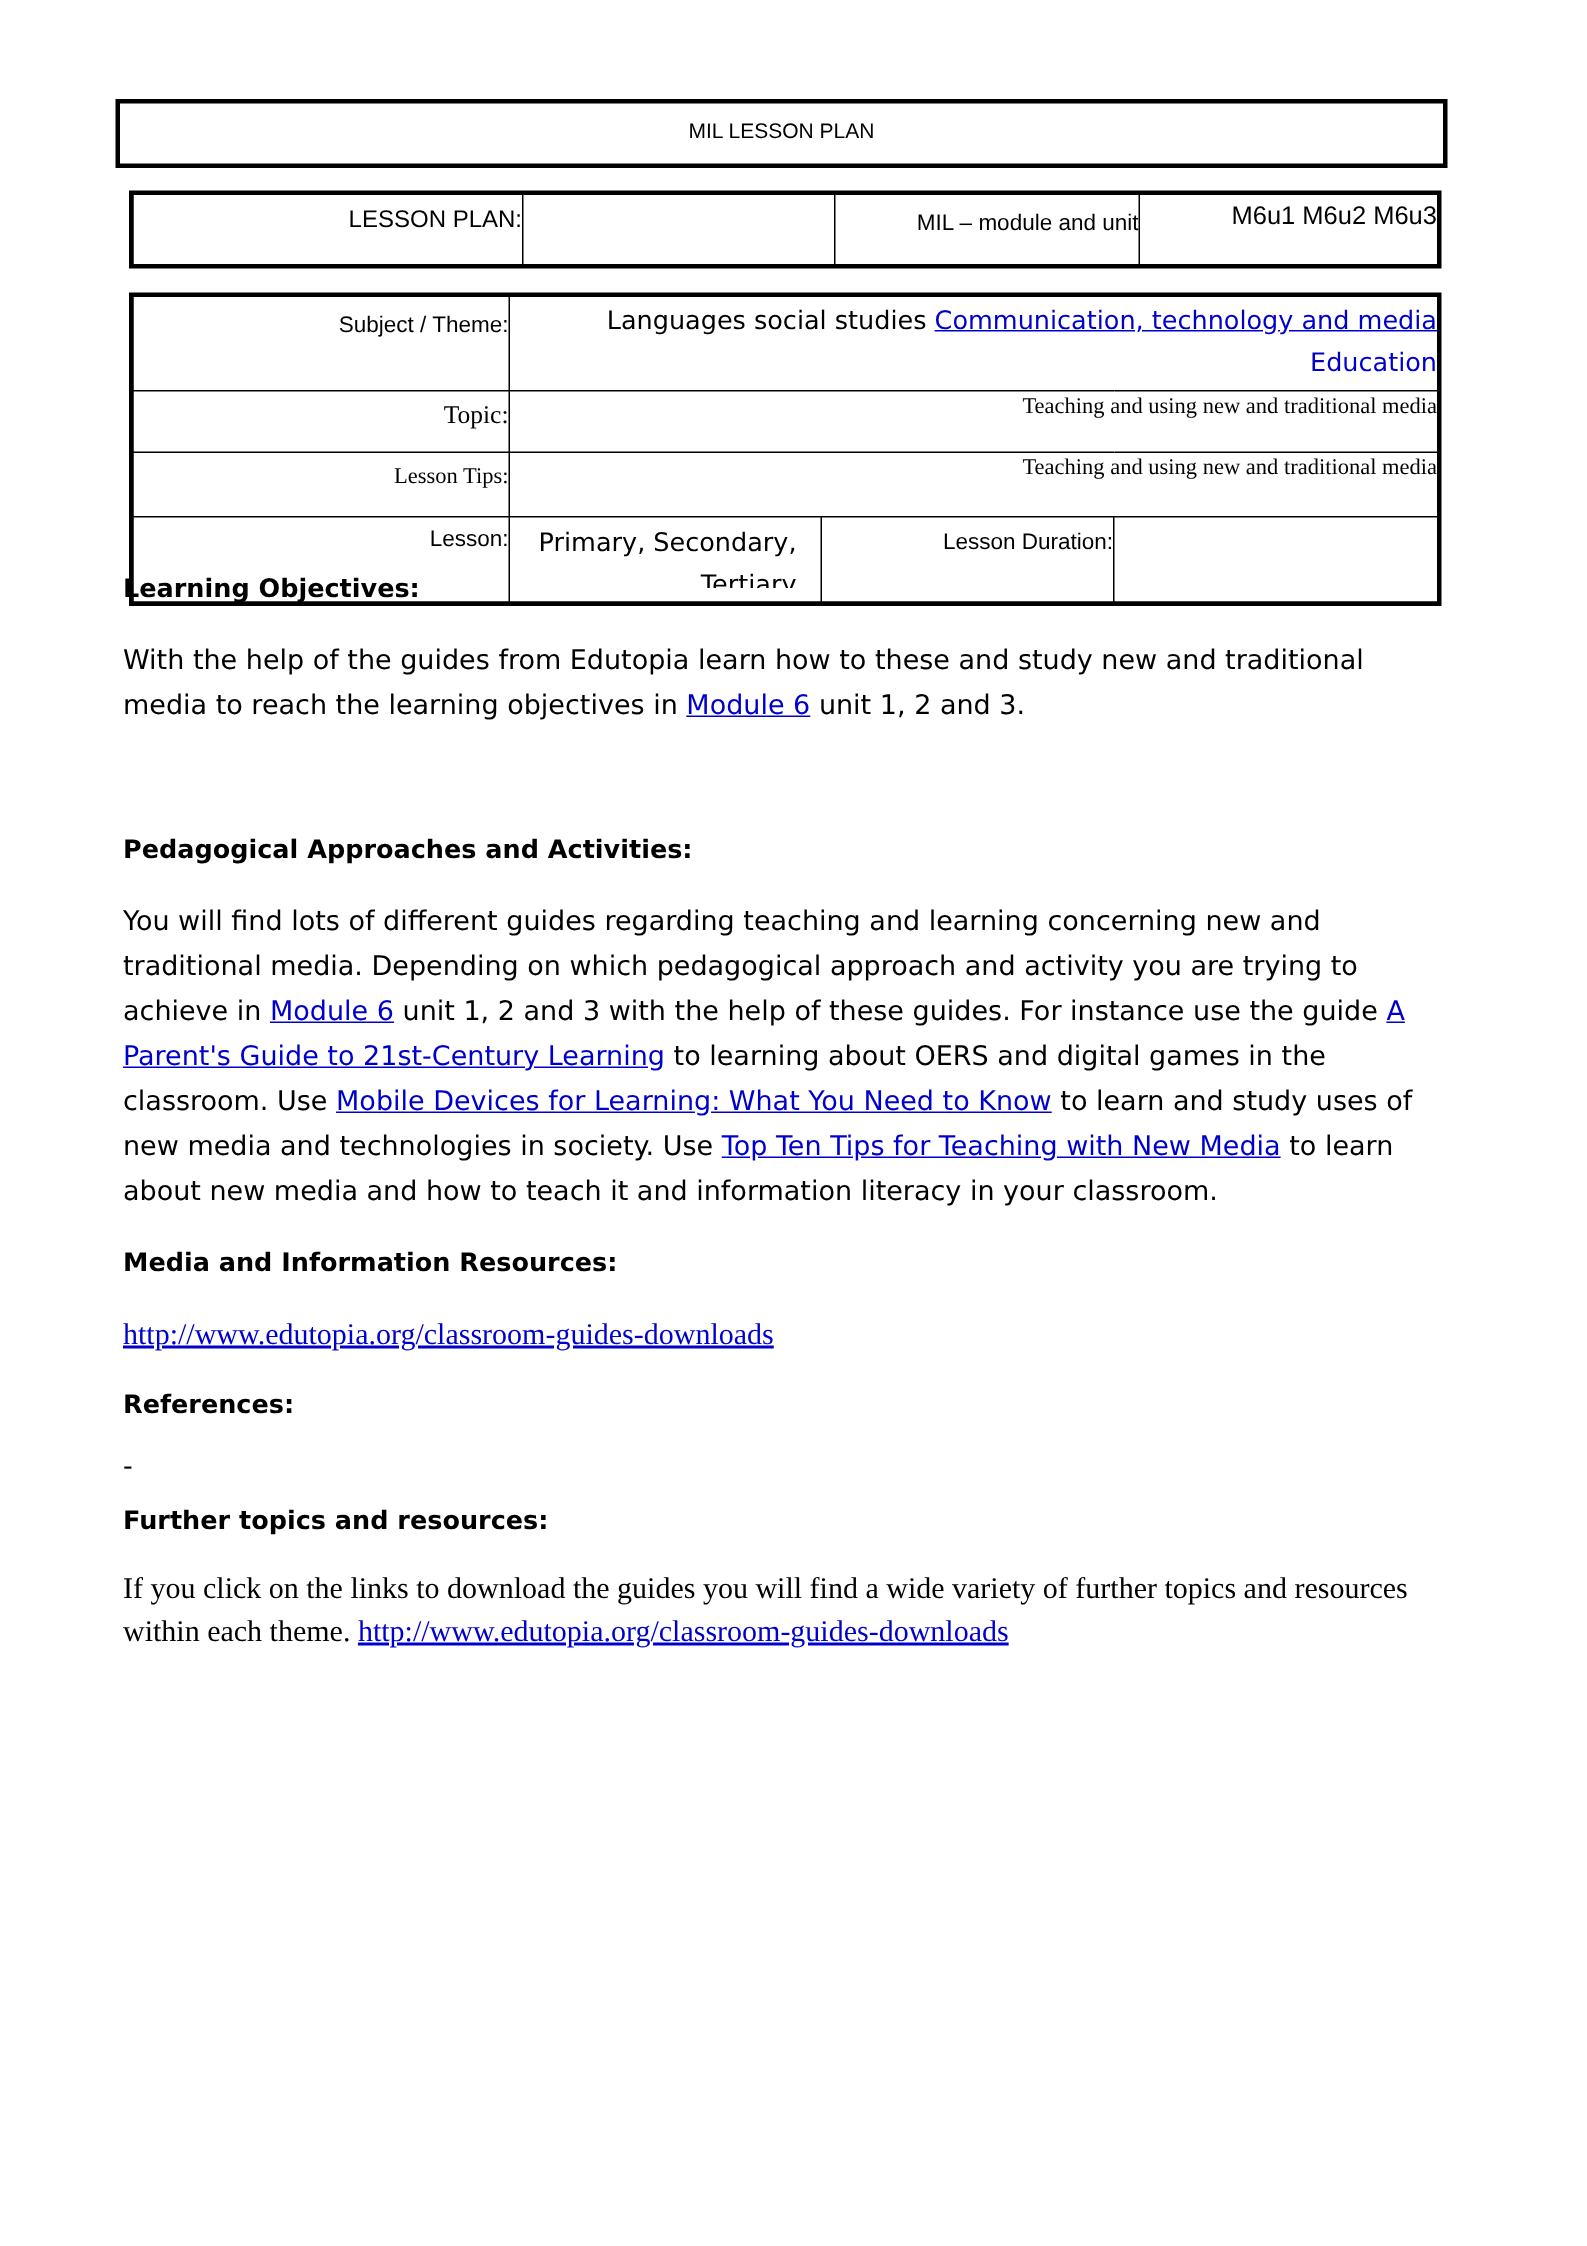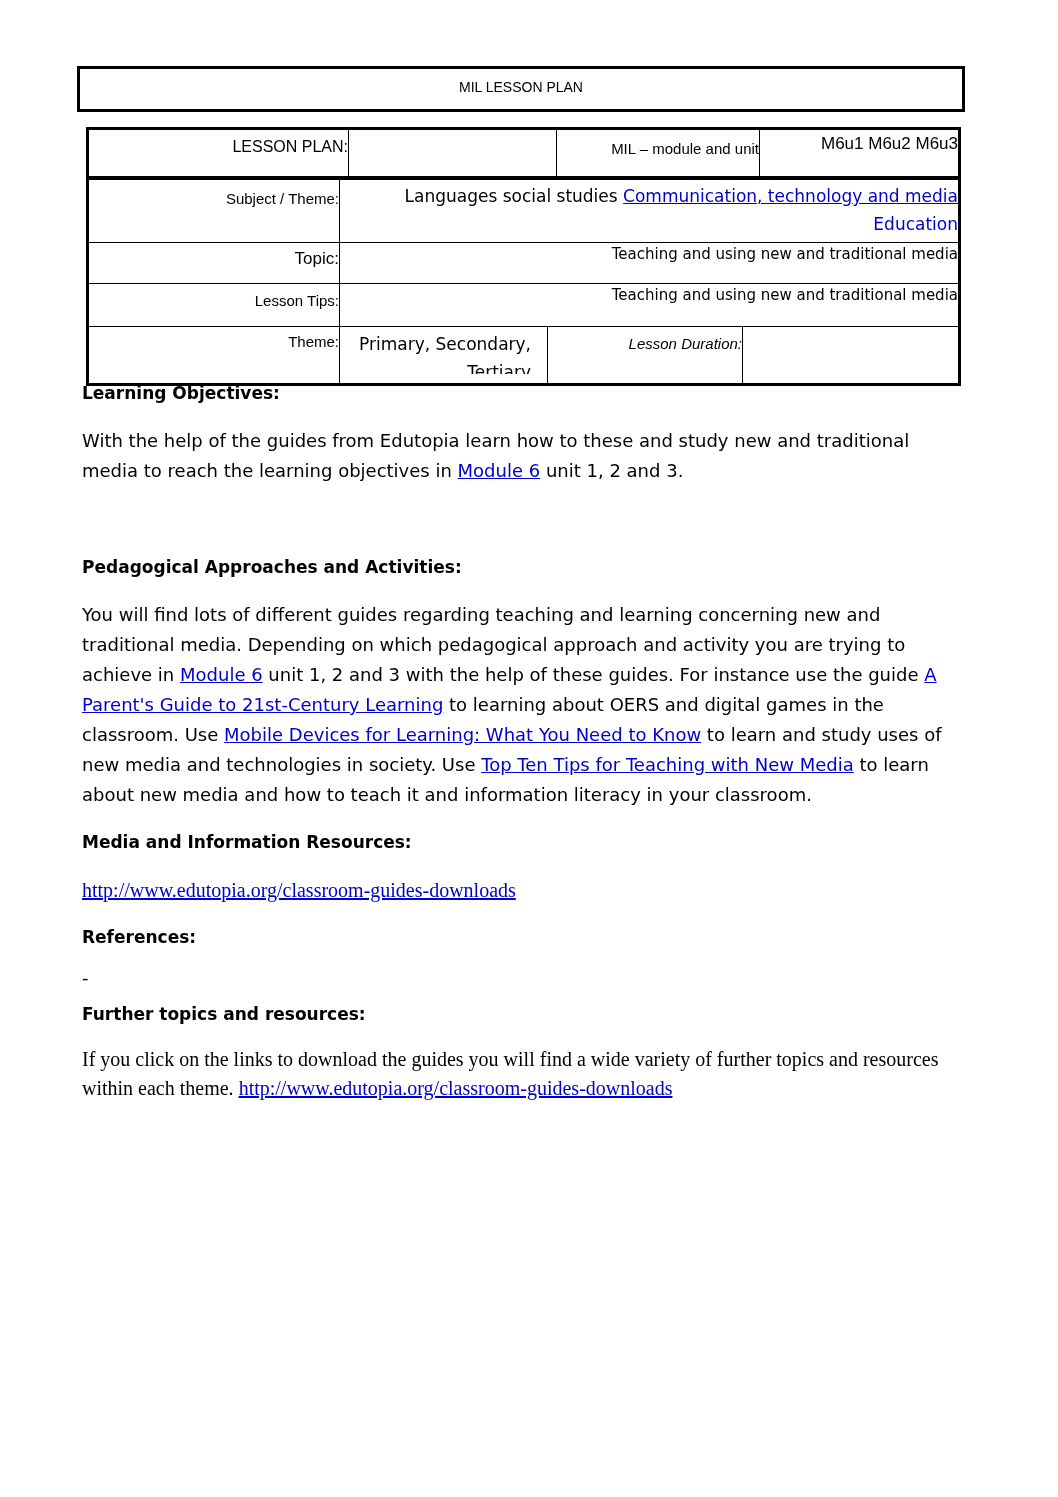--- a/index.html
+++ b/index.html
@@ -19,28 +19,28 @@
   table.grid td { border: 1.5px solid #000; vertical-align: top; padding: 0; text-align: right; }
   .outer { outline: 3px solid #000; outline-offset: -1px; }
 
   .t1 { left: 88px; top: 129px; width: 871px; height: 38px; }
   .t1 td { height: 36px; font-size: 16px; }
   .t1 .c1 { width: 250px; padding: 8px 0 0 9px; }
   .t1 .c2 { width: 207px; }
   .t1 .c3 { width: 193px; padding: 10px 0 0 9px; font-size: 15px; }
   .t1 .c4 { padding: 4px 0 0 3px; font-size: 17px; }
 
-  .t2 { left: 88px; top: 179px; width: 871px; }
+  .t2 { left: 88px; top: 197px; width: 871px; }
   .t2 td { font-size: 15px; }
   .t2 .lab { width: 240px; padding: 10px 0 0 10px; font-size: 15px; }
   .t2 .val { padding: 5px 0 0 1px; margin-top: 19px; }
   .t2 .big { font-size: 17px; line-height: 28px; }
   .t2 .sm { font-size: 15px; }
   .r1 td { height: 52px; }
-  .r2 td, .r3 td { height: 34px; }
+  .r2 td, .r3 td { height: 34px; font-family: Liberation Serif, serif; }
   .r4 td { height: 48px; }
   .clip { overflow: hidden; }
 
   .content { position: absolute; left: 82px; width: 885px; font-size: 18px; line-height: 30px; }
   .h { font-weight: bold; }
   p { margin: 0; }
 </style>
 </head>
 <body>
 
@@ -71,25 +71,25 @@
   </tr>
   <tr class="r2">
     <td class="lab sans" style="font-size:17px;padding-top:6px;">Topic:</td>
     <td class="val body-font sm" colspan="3" style="padding-top:2px;">Teaching and using new and traditional media</td>
   </tr>
   <tr class="r3">
     <td class="lab sans" style="padding-top:8px;">Lesson  Tips:</td>
     <td class="val body-font sm" colspan="3" style="padding-top:2px;">Teaching and using new and traditional media</td>
   </tr>
   <tr class="r4">
-    <td class="lab sans" style="padding-top:6px;">Theme:</td>
+    <td class="lab sans" style="padding-top:6px;">Lesson:</td>
     <td class="val body-font big" style="width:206px;">
       <div style="height:44px;overflow:hidden;margin-top:-2px;width:190px;">Primary, Secondary, Tertiary</div>
     </td>
-    <td class="sans" style="width:185px;padding:8px 0 0 9px;font-size:15px;font-style:italic;">Lesson  Duration:</td>
+    <td class="sans" style="width:185px;padding:8px 0 0 9px;font-size:15px;">Lesson  Duration:</td>
     <td></td>
   </tr>
 </tbody>
   </table>
 
 <div class="content body-font" style="top:378px;">
   <p class="h" style="font-size:17px;">Learning  Objectives:</p>
   <p style="margin-top:18px;"><span>With the help of the guides from Edutopia learn how to these and study new and traditional media to reach the learning objectives in </span><a class="link">Module 6</a><span> unit 1, 2 and 3.</span></p>
 </div>
 

